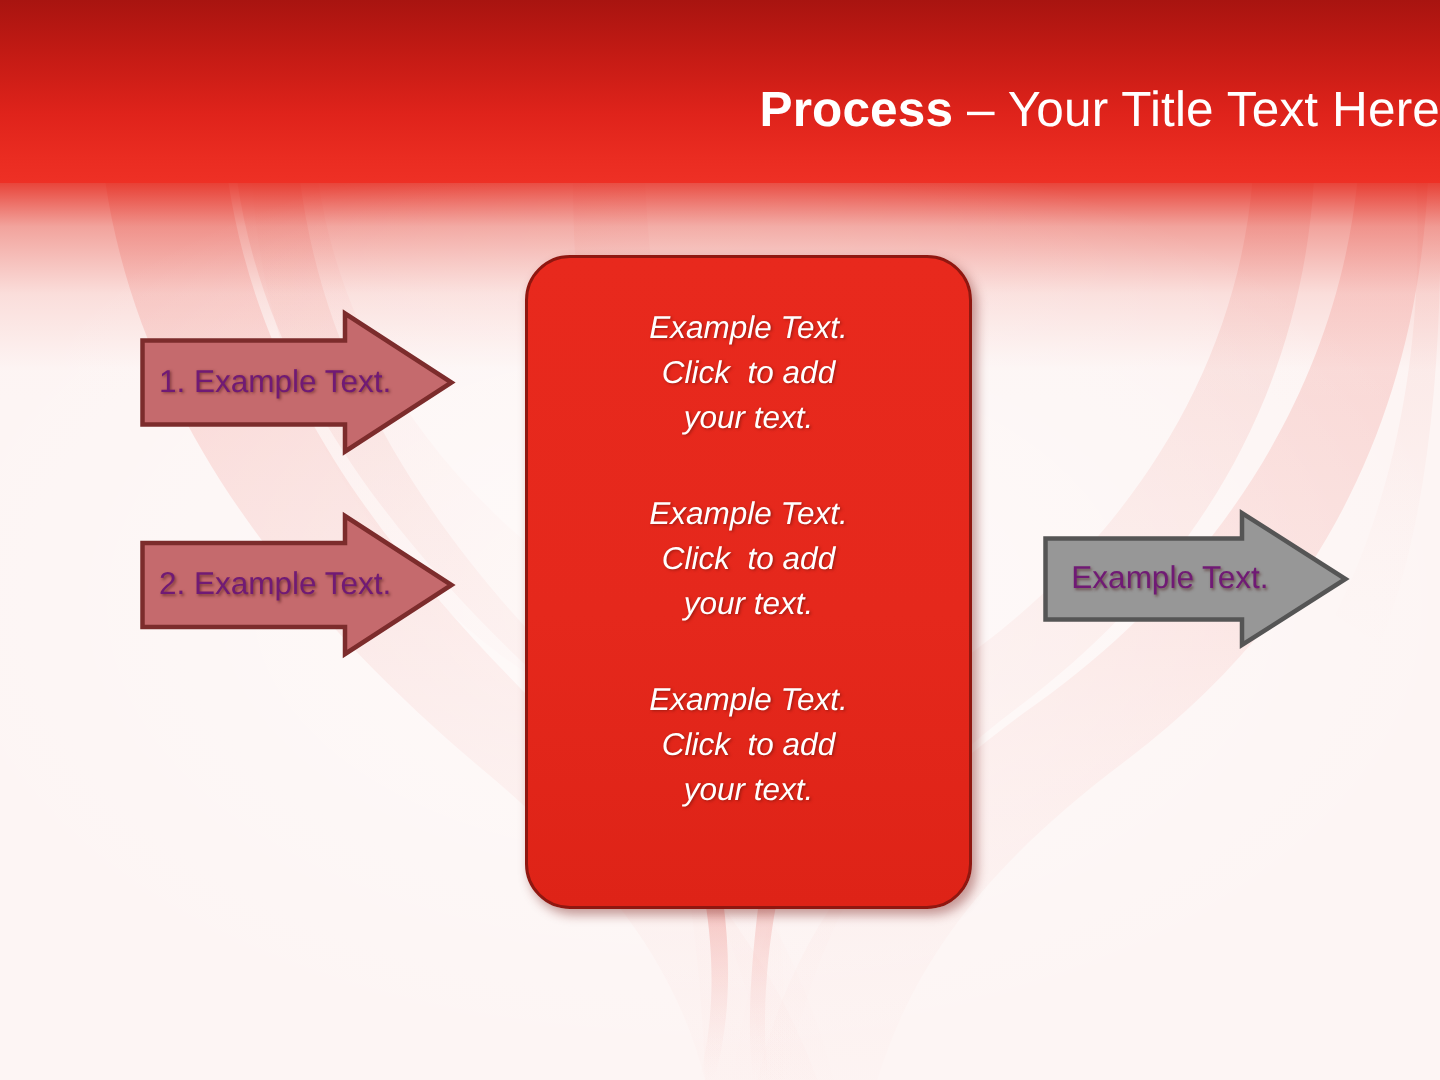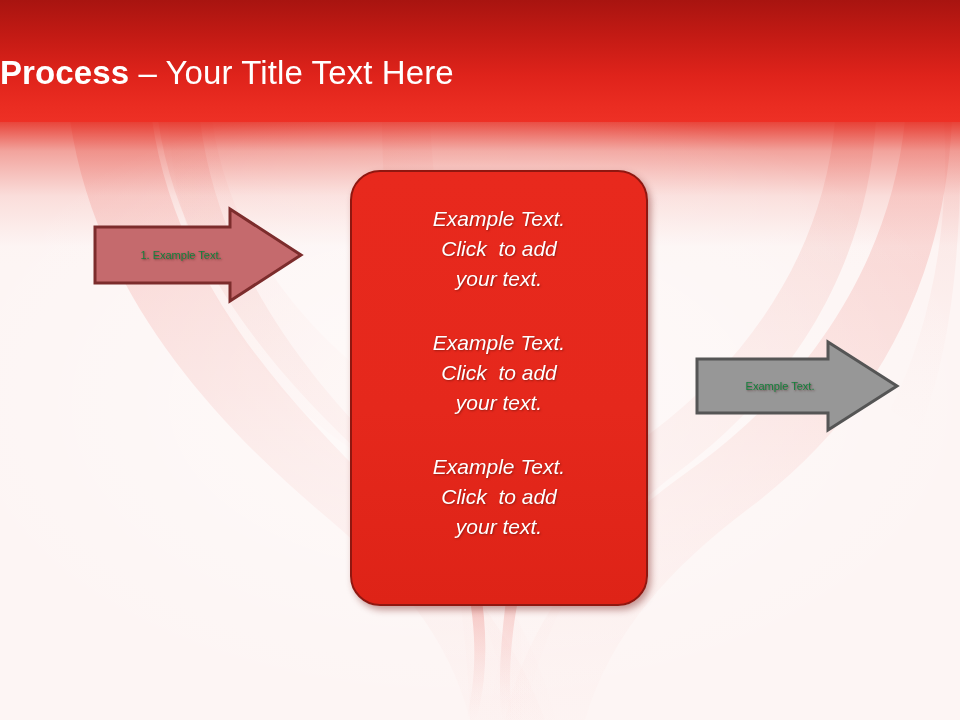--- a/index.html
+++ b/index.html
@@ -39,39 +39,39 @@
   }
 
   
   #title-banner {
     position:absolute; left:0; top:0; width:960px; height:122px;
     background:linear-gradient(to bottom,#a81410 0%, #c21a14 28%, #df231b 62%, #ea2c21 86%, #ee3025 100%);
     z-index:5;
   }
   #title-text {
     position:absolute; left:0; top:54px; width:960px;
-    text-align:left;
+    text-align:right;
     color:#ffffff;
     font-size:33px;
     line-height:38px;
     white-space:nowrap;
     letter-spacing:0.1px;
   }
   #title-text .t-bold { font-weight:bold; }
   #title-text .t-reg  { font-weight:normal; }
 
   
   #shapes { position:absolute; inset:0; z-index:6; }
 
   .arrow-wrap { position:absolute; }
   .arrow-svg { position:absolute; left:0; top:0; overflow:visible; }
   .arrow-label {
     position:absolute;
-    color:#15803d;
-    font-size:11px;
+    color:#701a75;
+    font-size:21px;
     line-height:18px;
     white-space:nowrap;
     text-shadow:1px 1px 2px rgba(70,20,20,0.55);
     pointer-events:none;
   }
 
   
   #arrow-1 { left:92px;  top:205px; width:212px; height:100px; }
   #arrow-2 { left:92px;  top:340px; width:212px; height:100px; }
   #arrow-3 { left:92px;  top:460px; width:212px; height:100px; }
@@ -174,20 +174,26 @@
 
   <div id="shapes">
 
     <div class="arrow-wrap" id="arrow-1">
       <svg class="arrow-svg" width="212" height="100" viewBox="0 0 212 100">
         <polygon points="3,22 138,22 138,4 209,50 138,96 138,78 3,78" fill="#c56a6d" stroke="#7c2c2c" stroke-width="3" stroke-linejoin="miter"></polygon>
       </svg>
       <span class="arrow-label arrow-label-left">1. Example Text.</span>
     </div>
 
+    <div class="arrow-wrap" id="arrow-2">
+      <svg class="arrow-svg" width="212" height="100" viewBox="0 0 212 100">
+        <polygon points="3,22 138,22 138,4 209,50 138,96 138,78 3,78" fill="#c56a6d" stroke="#7c2c2c" stroke-width="3" stroke-linejoin="miter"></polygon>
+      </svg>
+      <span class="arrow-label arrow-label-left">2. Example Text.</span>
+    </div>
 
 
     <div class="arrow-wrap" id="arrow-out">
       <svg class="arrow-svg" width="206" height="96" viewBox="0 0 206 96">
         <polygon points="3,21 134,21 134,4 203,48 134,92 134,75 3,75" fill="#979797" stroke="#555555" stroke-width="3" stroke-linejoin="miter"></polygon>
       </svg>
       <span class="arrow-label">Example Text.</span>
     </div>
   </div>
 

